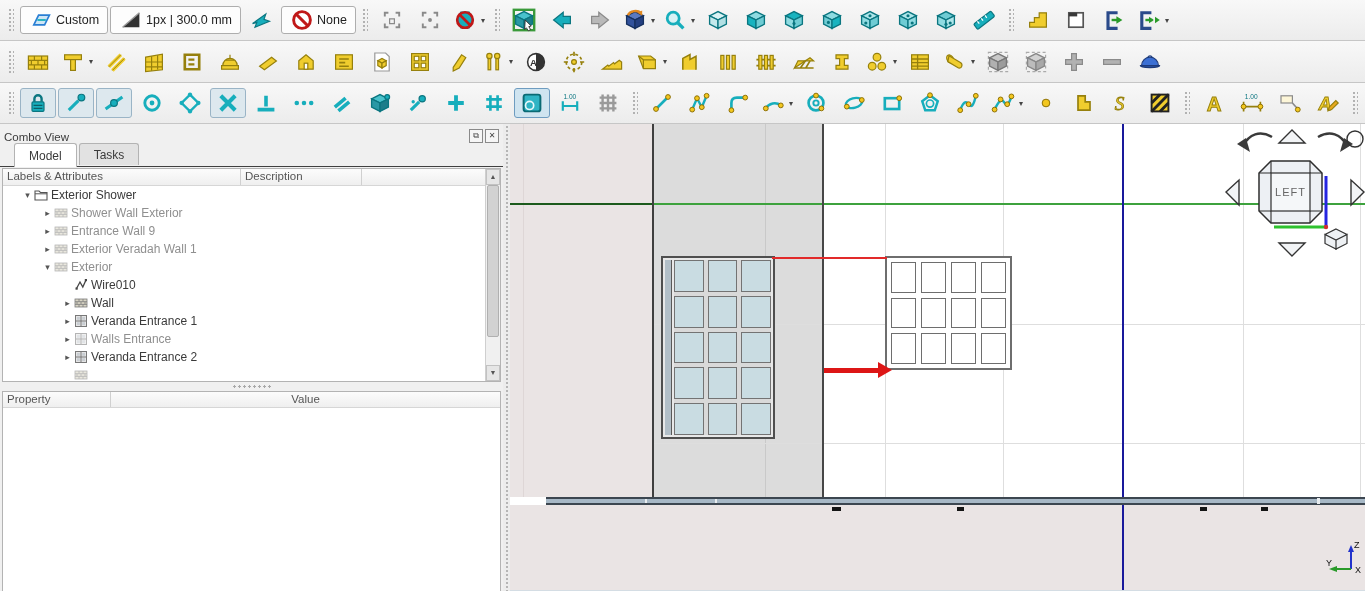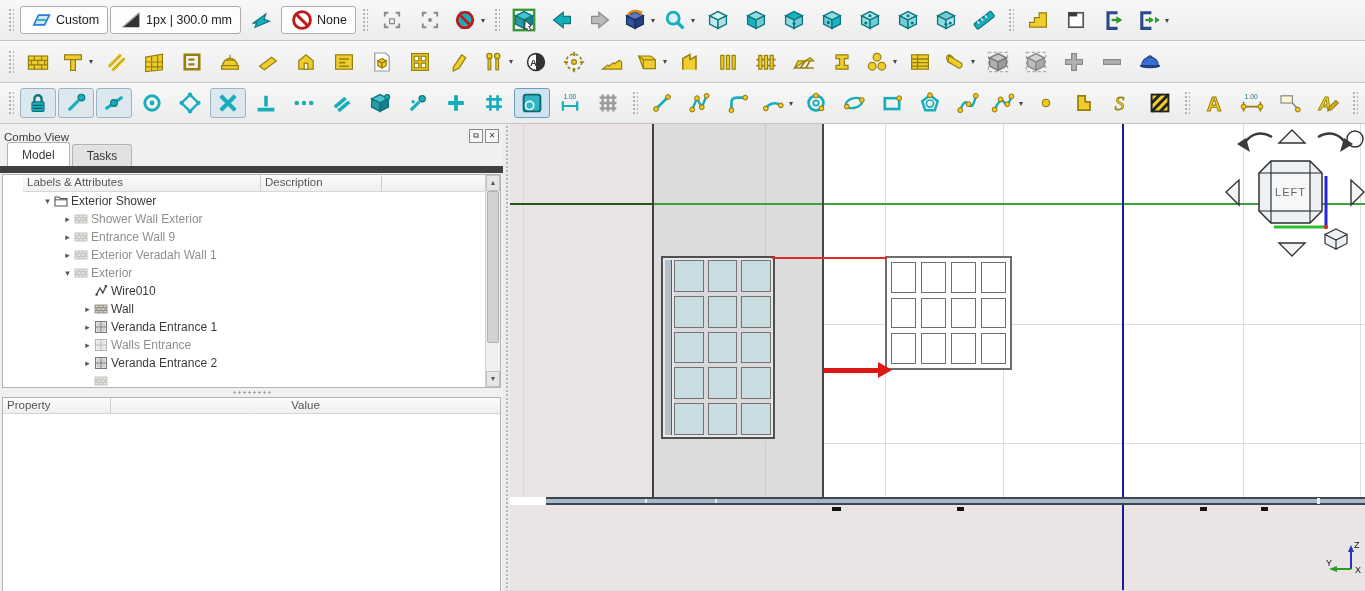--- a/index.html
+++ b/index.html
@@ -20,26 +20,26 @@
   .ticon{display:block;line-height:0;}
   .ticon svg{width:24px;height:24px;display:block;}
   .ddarrow{font-size:8px;color:#444;margin-left:1px;}
   .main{display:flex;height:470px;}
   
   .combo{width:503px;flex:none;display:flex;flex-direction:column;background:#f0f0f0;}
   .combo-title{height:19px;display:flex;align-items:flex-end;padding:0 4px;color:#3c3c3c;font-size:11.5px;}
   .combo-title .sp{flex:1;}
   .winbtn{width:12px;height:12px;border:1px solid #8a8a8a;background:#f6f6f6;margin-left:2px;
           display:flex;align-items:center;justify-content:center;font-size:8px;color:#444;line-height:1;}
-  .tabs{height:23px;display:flex;align-items:flex-end;padding-left:7px;border-bottom:7px solid #404040;}
+  .tabs{height:23px;display:flex;padding-left:14px;border-bottom:1px solid #404040;}
   .tab{height:21px;padding:0 14px;display:flex;align-items:center;font-size:12px;color:#3a3a3a;
        border:1px solid #b3b3b3;border-bottom:none;border-radius:3px 3px 0 0;background:#e2e2e2;margin-right:2px;}
   .tab.active{background:#fff;height:23px;position:relative;z-index:2;}
   .tree-wrap{height:212px;margin:1px 2px 0 2px;border:1px solid #b3b3b3;background:#fff;
-             position:relative;overflow:hidden;padding-left:20px;}
+             position:relative;overflow:hidden;}
   .tree-head{height:16px;display:flex;background:linear-gradient(#fcfcfc,#efefef);
              border-bottom:1px solid #d6d6d6;font-size:11.5px;color:#555;}
   .tree-head .c1{width:229px;padding:1px 4px;border-right:1px solid #d0d0d0;}
   .tree-head .c2{width:112px;padding:1px 4px;border-right:1px solid #d0d0d0;}
   .trow{height:18px;display:flex;align-items:center;font-size:12px;color:#3a3a3a;}
   .trow.gray{color:#8f8f8f;}
   .trow .arr{width:13px;text-align:center;font-size:9px;color:#555;flex:none;}
   .trow .ticn{width:17px;flex:none;line-height:0;}
   .trow .ticn svg{width:14px;height:14px;}
   .trow.gray .ticn{opacity:.55;}

